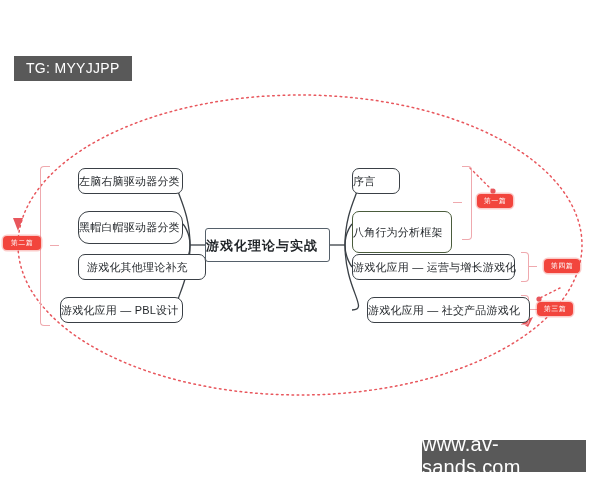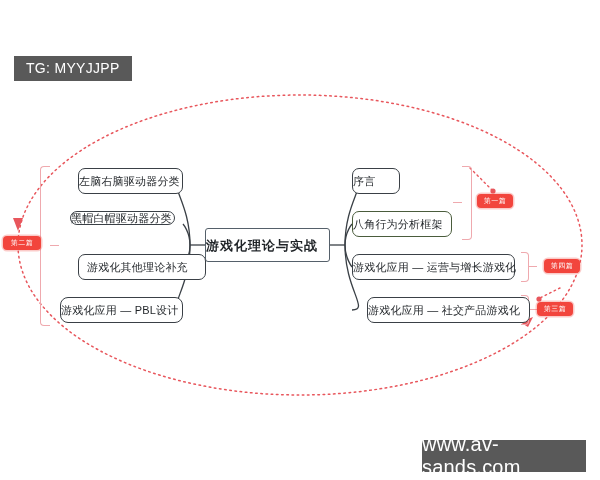--- a/index.html
+++ b/index.html
@@ -161,34 +161,34 @@
   </g>
 </svg>
 
 <div class="node center" style="left:205px; top:228px; width:125px; height:34px;">
   <span>游戏化理论与实战</span>
 </div>
 
 <div class="node" style="left:78px; top:168px; width:105px; height:26px;">
   <span>左脑右脑驱动器分类</span>
 </div>
-<div class="node" style="left:70px; top:211px; width:105px; height:14px;">
+<div class="node" style="left:78px; top:211px; width:105px; height:33px;border-radius:11px;">
   <span>黑帽白帽驱动器分类</span>
 </div>
 <div class="node" style="left:78px; top:254px; width:128px; height:26px;padding-left:8px;">
   <span>游戏化其他理论补充</span>
 </div>
 <div class="node" style="left:60px; top:297px; width:123px; height:26px;border-radius:8px;">
   <span>游戏化应用 — PBL设计</span>
 </div>
 
 <div class="node" style="left:352px; top:168px; width:48px; height:26px;">
   <span>序言</span>
 </div>
-<div class="node olive" style="left:352px; top:211px; width:100px; height:26px;">
+<div class="node olive" style="left:352px; top:211px; width:100px; height:42px;">
   <span>八角行为分析框架</span>
 </div>
 <div class="node" style="left:352px; top:254px; width:163px; height:26px;">
   <span>游戏化应用 — 运营与增长游戏化</span>
 </div>
 <div class="node" style="left:367px; top:297px; width:163px; height:26px;">
   <span>游戏化应用 — 社交产品游戏化</span>
 </div>
 
 <div class="bracket left" style="left:40px; top:166px; width:10px; height:160px;"></div>

